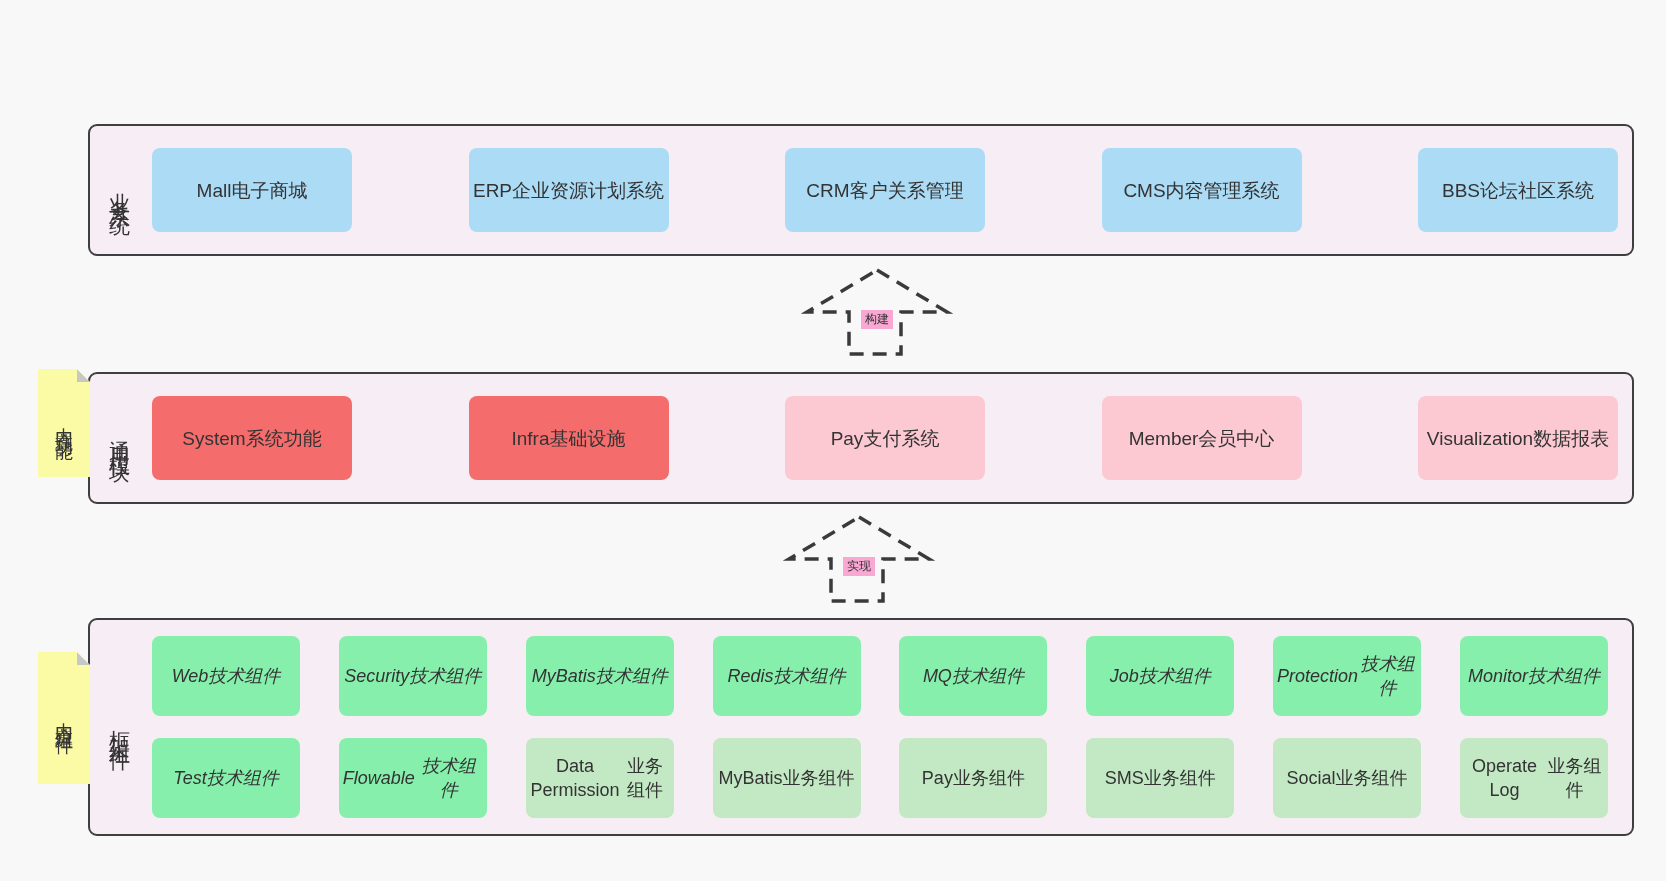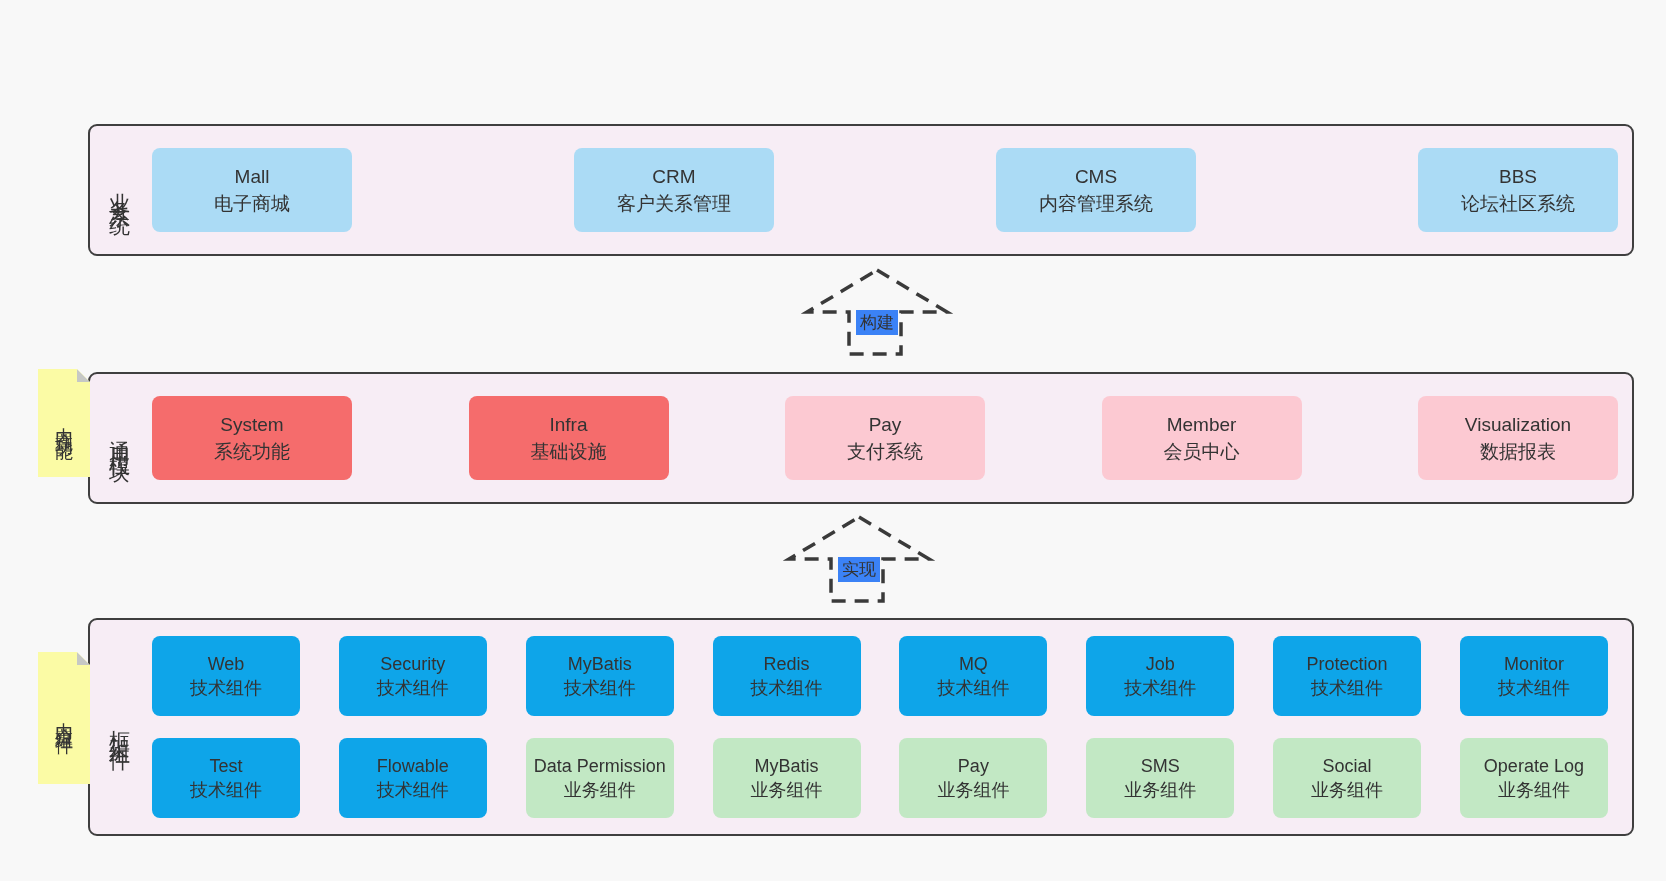--- a/index.html
+++ b/index.html
@@ -28,30 +28,30 @@
   .box-row{
     position:absolute;left:62px;right:14px;top:0;bottom:0;
     display:flex;justify-content:space-between;align-items:center;
   }
   .rows-wrap{
     position:absolute;left:62px;right:24px;top:0;bottom:0;
     display:flex;flex-direction:column;justify-content:center;gap:22px;
   }
   .rows-wrap .box-row{position:static;display:flex;justify-content:space-between;}
   .box{
-    border-radius:8px;display:flex;flex-direction:column;
+    border-radius:8px;display:flex;flex-direction:row;
     align-items:center;justify-content:center;text-align:center;
     font-size:19px;line-height:27px;color:#333;padding:2px 4px;box-sizing:border-box;
   }
   .size-wide{width:200px;height:84px;}
   .size-small{width:148px;height:80px;font-size:18px;line-height:24px;}
   .t-blue{background:#abdbf5;}
   .t-red{background:#f56c6c;}
   .t-pink{background:#fcc9d2;}
-  .t-green{background:#0ea5e9;}
+  .t-green{background:#86efac;font-style:italic;}
   .t-lightgreen{background:#c2e8c4;}
   
   .note{
     position:absolute;left:38px;width:52px;background:#fbfba5;z-index:3;
     display:flex;align-items:center;justify-content:center;
     clip-path:polygon(0 0, calc(100% - 13px) 0, 100% 13px, 100% 100%, 0 100%);
   }
   #note-modules{top:369px;height:108px;}
   #note-components{top:652px;height:132px;}
   .note span.v{
@@ -62,36 +62,40 @@
     position:absolute;top:0;right:0;width:13px;height:13px;
     background:#c6c8c5;clip-path:polygon(0 0,100% 100%,0 100%);
   }
   
   .arrow{position:absolute;width:160px;height:92px;}
   #arrow-build{left:797px;top:266px;}
   #arrow-implement{left:779px;top:513px;}
   .arrow svg{position:absolute;left:0;top:0;}
   .arrow-label{
     position:absolute;left:50%;top:44px;transform:translateX(-50%);
-    background:#3b82f6;font-size:17px;padding:1px 4px;white-space:nowrap;color:#333;
+    background:#f9a8d4;font-size:12px;padding:1px 4px;white-space:nowrap;color:#333;
   }
 </style>
 </head>
 <body>
 
 <div class="canvas">
 
   <section class="layer" id="layer-business">
     <div class="layer-label">
       <span>业务系统</span>
     </div>
     <div class="box-row">
         <div class="box size-wide t-blue">
           <div>Mall</div>
           <div>电子商城</div>
+        </div>
+        <div class="box size-wide t-blue">
+          <div>ERP</div>
+          <div>企业资源计划系统</div>
         </div>
         <div class="box size-wide t-blue">
           <div>CRM</div>
           <div>客户关系管理</div>
         </div>
         <div class="box size-wide t-blue">
           <div>CMS</div>
           <div>内容管理系统</div>
         </div>
         <div class="box size-wide t-blue">

